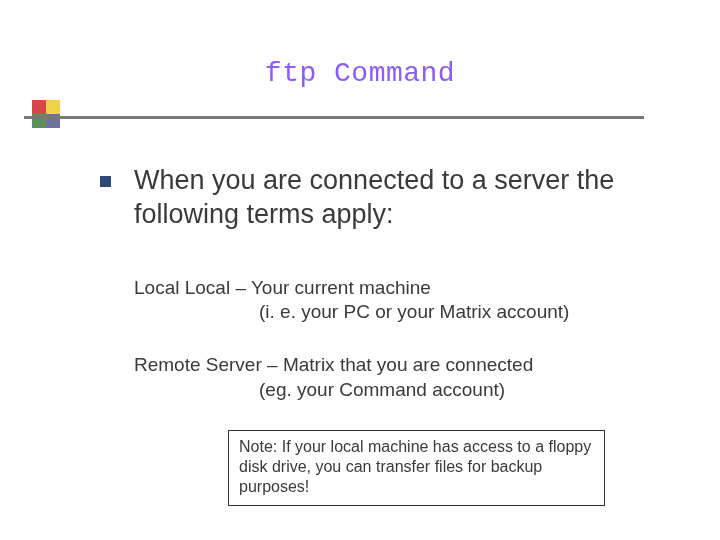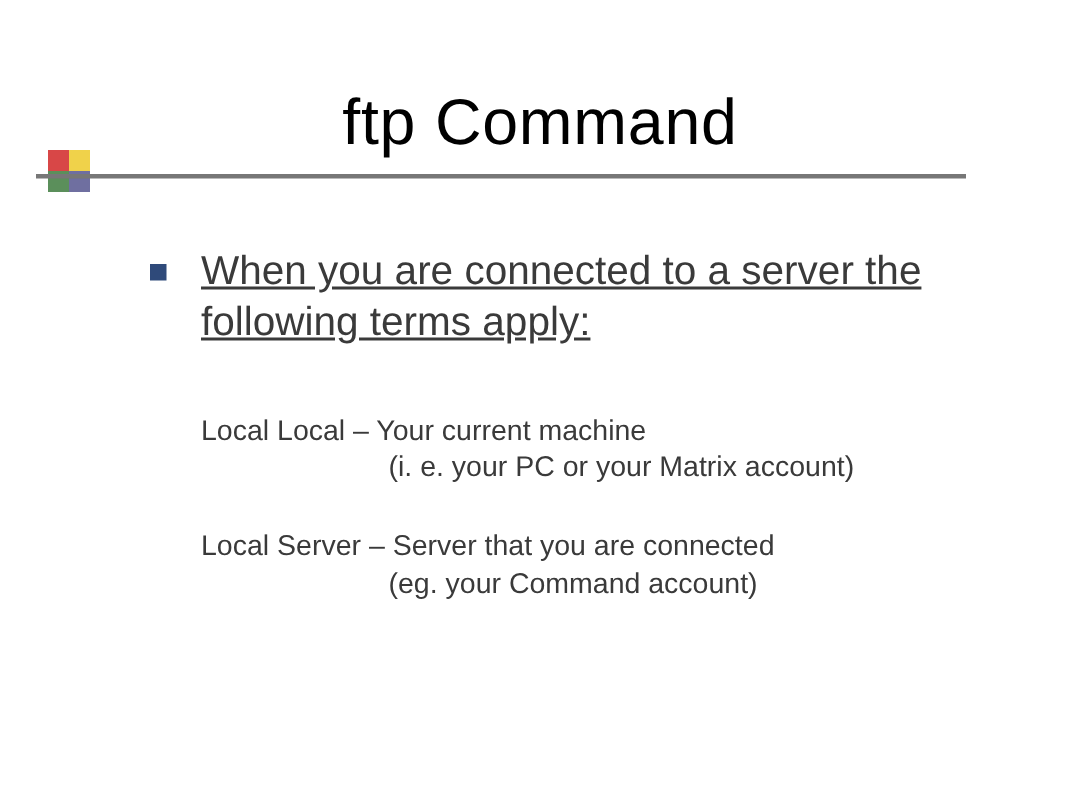--- a/index.html
+++ b/index.html
@@ -19,23 +19,24 @@
     box-sizing: border-box;
   }
   .title-area {
     position: absolute;
     top: 58px;
     left: 0;
     right: 0;
     text-align: center;
   }
   .title {
-    font-size: 43px;
-    color: #000000;
+    font-size: 28px;
+    color: #8b5cf6;
     letter-spacing: 0.5px;
+    font-family: Liberation Mono, monospace;
   }
   .title-underline {
     position: absolute;
     top: 116px;
     left: 24px;
     width: 620px;
     height: 3px;
     background: #777;
   }
   
@@ -54,21 +55,20 @@
     top: 164px;
     left: 90px;
     right: 40px;
   }
   .lead {
     position: relative;
     font-size: 27px;
     line-height: 1.25;
     color: #3a3a3a;
     padding-left: 44px;
-    text-decoration: underline;
   }
   .bullet {
     position: absolute;
     left: 10px;
     top: 12px;
     width: 11px;
     height: 11px;
     background: #2f4a7a;
   }
   .terms {
@@ -115,19 +115,22 @@
       <span class="bullet"></span>
       <span>When you are connected to a server the following terms apply:</span>
     </div>
 
     <div class="terms">
       <div class="term-block">
         <div>Local Local – Your current machine</div>
         <div class="term-line2">(i. e. your PC or your Matrix account)</div>
       </div>
       <div class="term-block">
-        <div>Local Server – Server that you are connected</div>
+        <div>Remote Server – Matrix that you are connected</div>
         <div class="term-line2">(eg. your Command account)</div>
+      </div>
+      <div class="note-box">
+        <span>Note: If your local machine has access to a floppy disk drive, you can transfer files for backup purposes!</span>
       </div>
     </div>
   </div>
 
 </div>
 
 </body></html>

